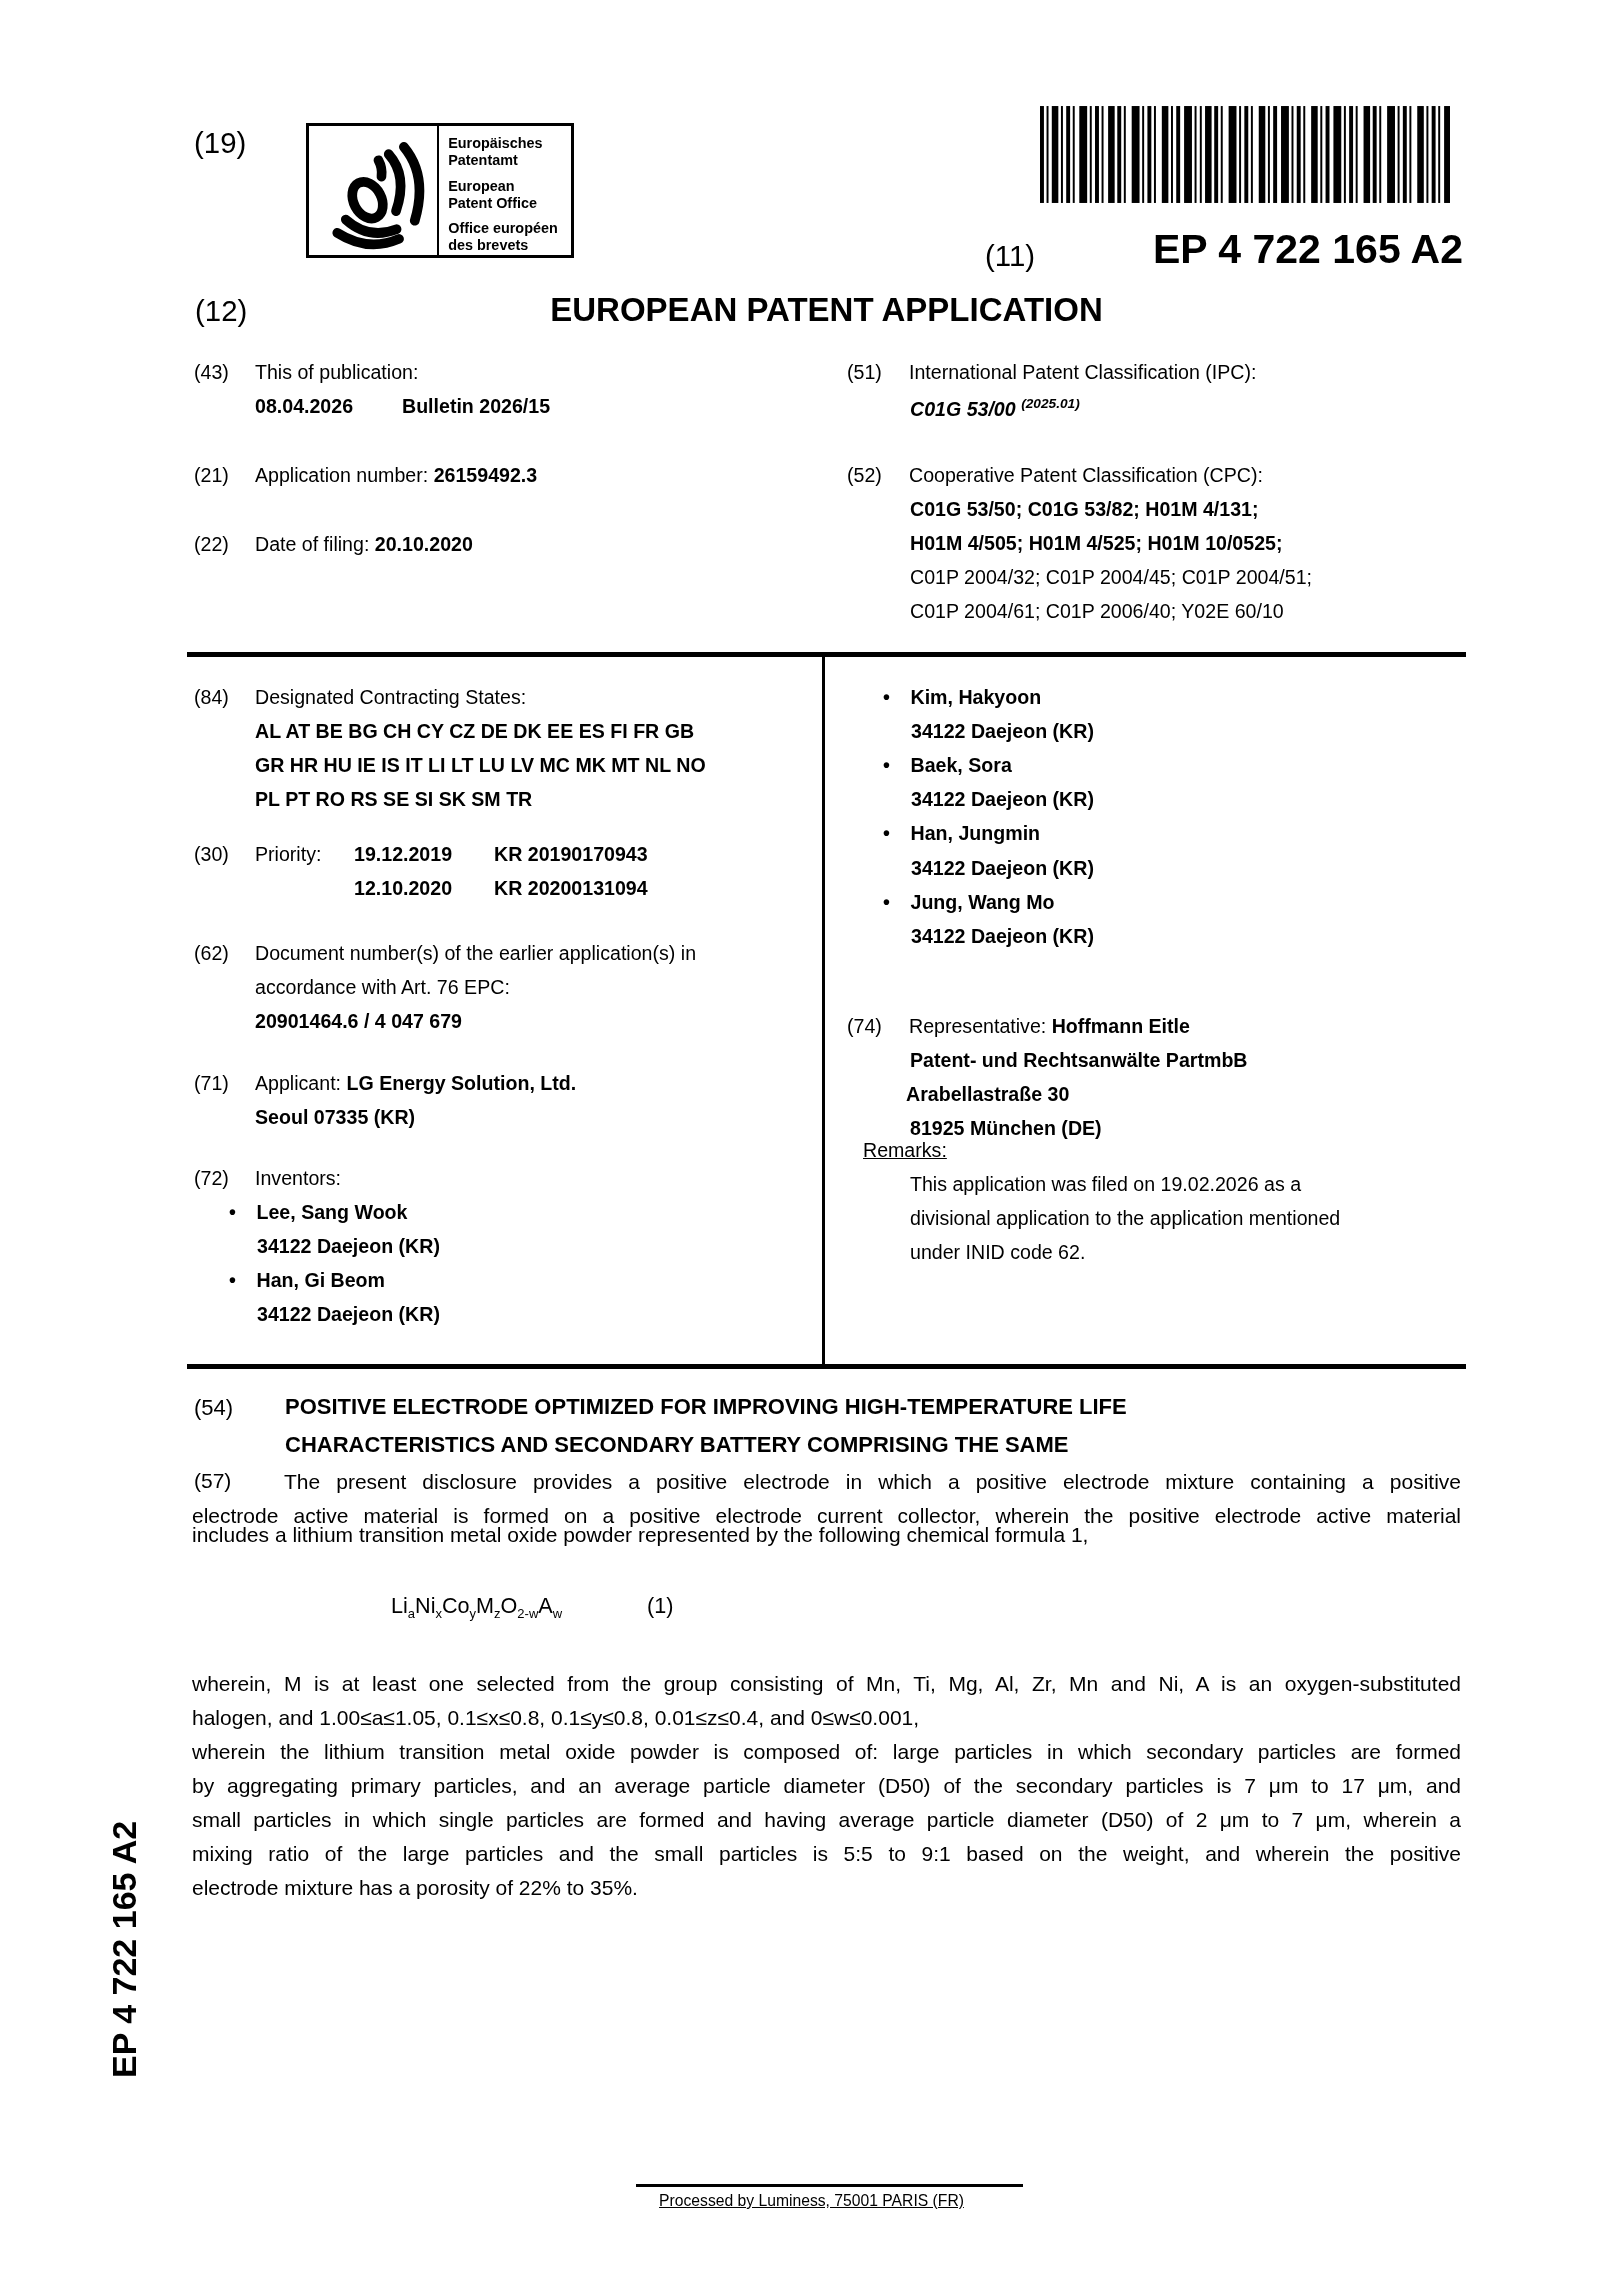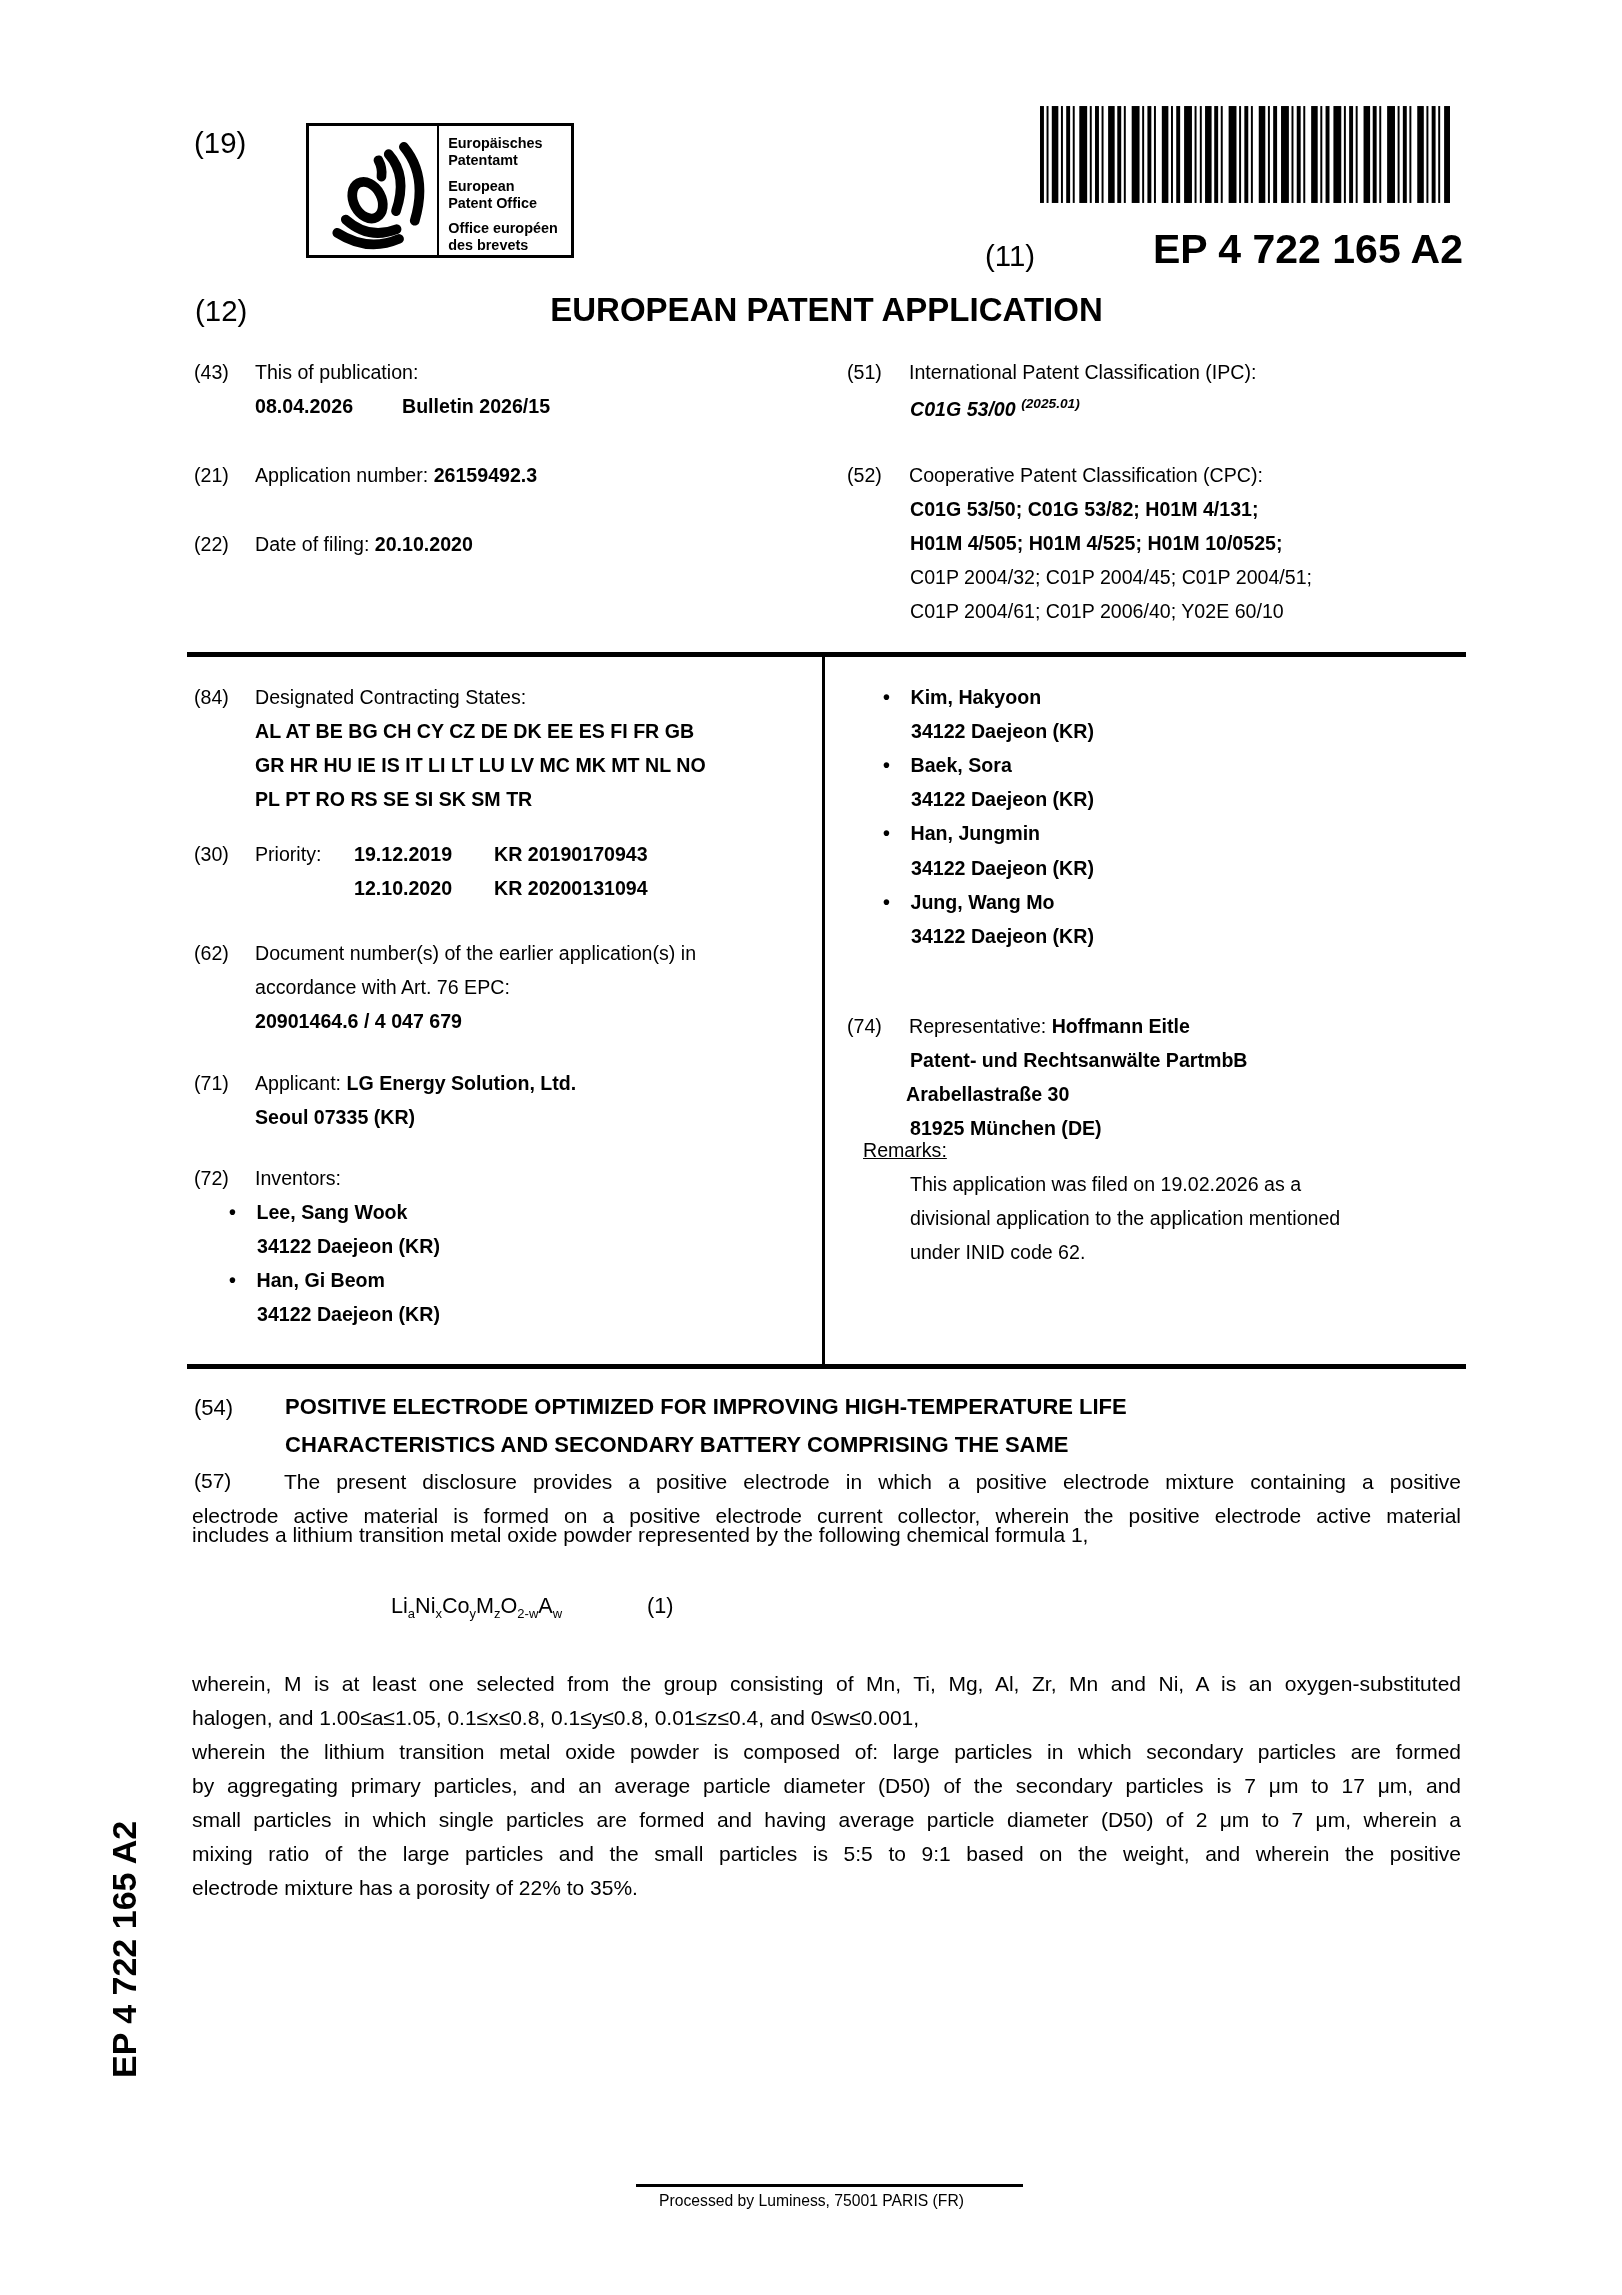--- a/index.html
+++ b/index.html
@@ -36,21 +36,21 @@
   .fchem sub { font-size:13px; }
   .sidebar-vertical {
     position:absolute; left:105px; top:2078px; transform:rotate(-90deg);
     transform-origin:0 0; font-size:34px; font-weight:bold; white-space:nowrap;
   }
   .doc-type { position:absolute; left:187px; width:1279px; text-align:center; top:293px;
     font-size:33px; font-weight:bold; line-height:1; }
   .pub-num { position:absolute; right:160px; top:229px; font-size:41px; font-weight:bold; line-height:1; }
   .title-line { font-size:22px; font-weight:bold; }
   .footer-text { position:absolute; left:0; width:1623px; text-align:center; top:2193px;
-    font-size:15.7px; line-height:1; }
+    font-size:15.7px; line-height:1;text-decoration:underline; }
 </style>
 </head>
 <body>
 
 <div class="page">
 
   <div class="t big" style="left:194px; top:128px;">(19)</div>
 
   <div class="logo-box">
     <div class="logo-cell">

